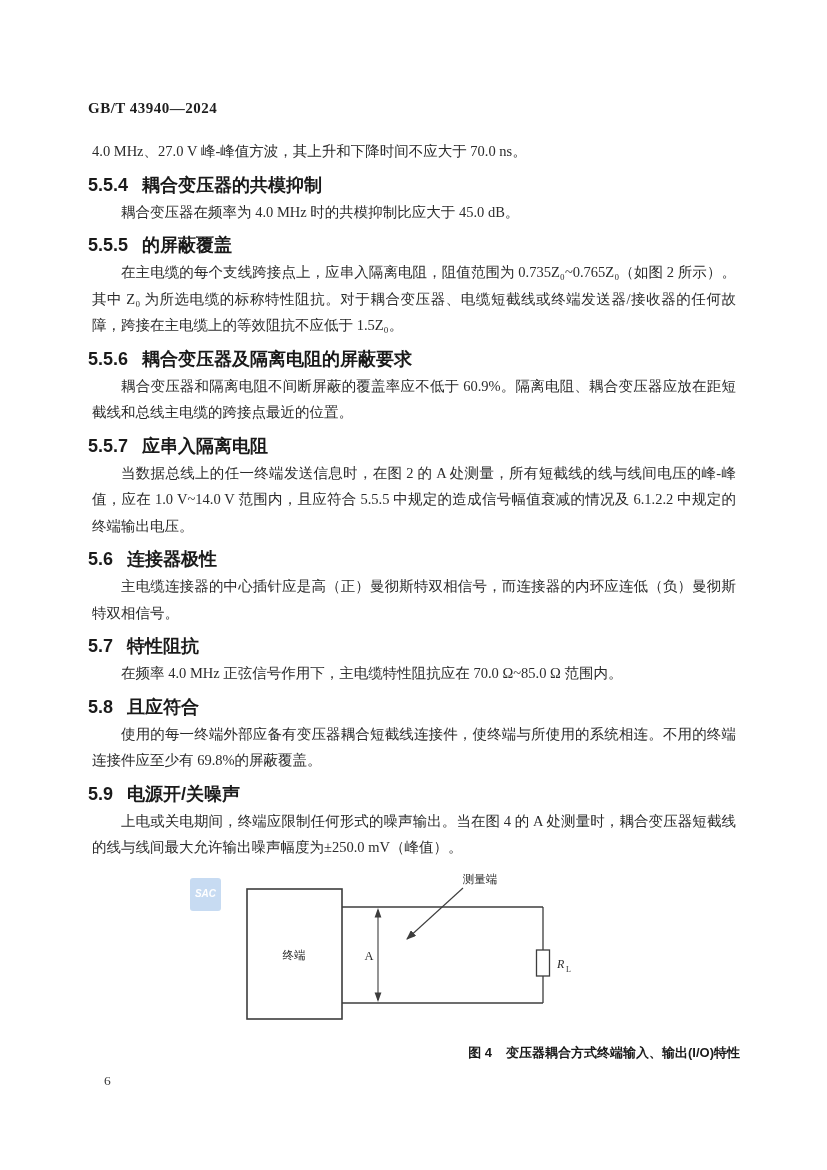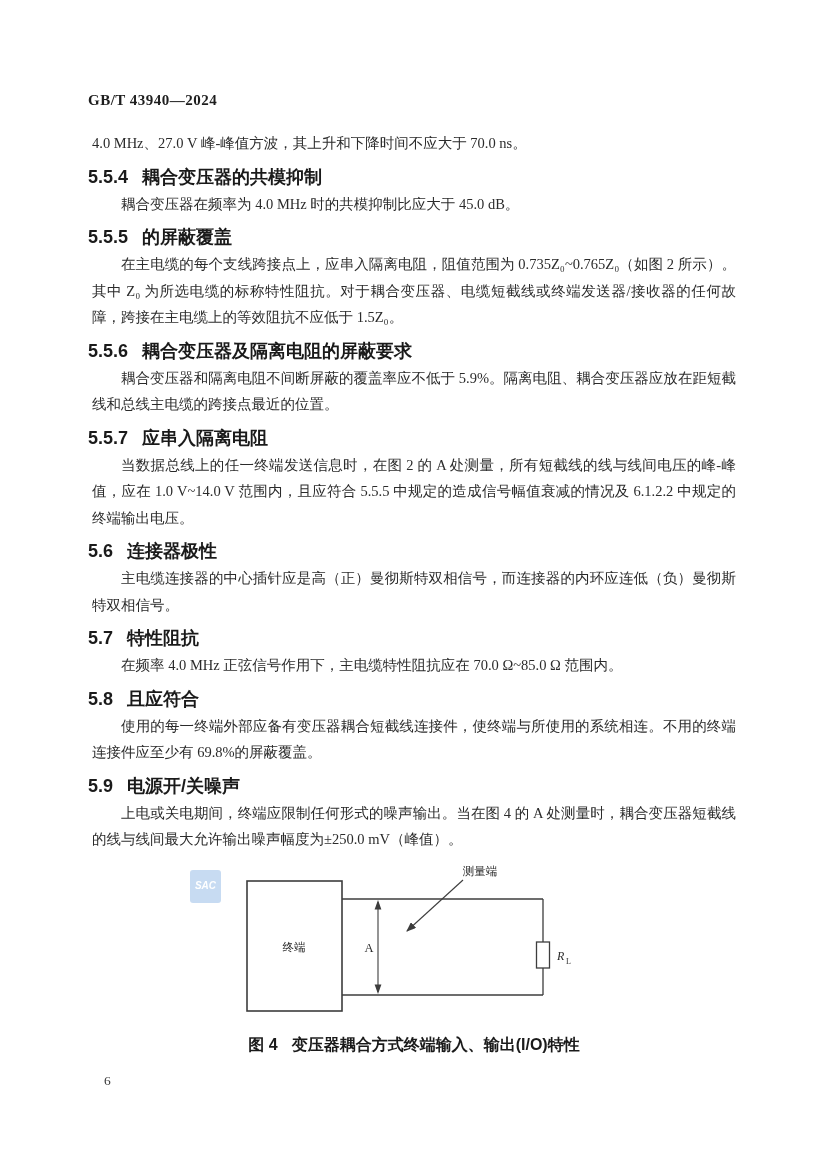--- a/index.html
+++ b/index.html
@@ -7,21 +7,21 @@
     position:relative;
     width:827px;height:1170px;
     margin:0 auto;
     background:#ffffff;
     overflow:hidden;
     color:#2b2b2b;
     font-family:"Liberation Serif","DejaVu Serif",serif;
   }
   .content{
     position:absolute;
-    left:88px; right:87px; top:93px;
+    left:88px; right:87px; top:101px;
   }
   .doc-header{
     font-family:"Liberation Serif","DejaVu Serif",serif;
     font-weight:bold;
     font-size:15px;
     line-height:15px;
     letter-spacing:0.5px;
     margin:0 0 22px 0;
     color:#1e1e1e;
   }
@@ -47,24 +47,24 @@
     position:relative;
     height:168px;
     margin-top:6px;
   }
   .figure-svg{
     position:absolute;
     left:92px; top:0;
   }
   .fig-caption{
     margin:8px 0 0 0;
-    text-align:center;
+    text-align:right;
     font-family:"Liberation Sans","DejaVu Sans",sans-serif;
     font-weight:bold;
-    font-size:16px;
+    font-size:13px;
     line-height:20px;
     color:#1a1a1a;
   }
   .fig-caption .cap-num{ margin-right:14px; }
   .page-number{
     position:absolute;
     left:104px; top:1073px;
     font-size:13.5px;
     color:#3a3a3a;
   }
@@ -100,21 +100,21 @@
     <p class="body-par">耦合变压器在频率为 4.0 MHz 时的共模抑制比应大于 45.0 dB。</p>
 
     <h3 class="sec-head">
       <span class="sec-num">5.5.5</span><span>的屏蔽覆盖</span>
     </h3>
     <p class="body-par">在主电缆的每个支线跨接点上，应串入隔离电阻，阻值范围为 0.735Z₀~0.765Z₀（如图 2 所示）。其中 Z₀ 为所选电缆的标称特性阻抗。对于耦合变压器、电缆短截线或终端发送器/接收器的任何故障，跨接在主电缆上的等效阻抗不应低于 1.5Z₀。</p>
 
     <h3 class="sec-head">
       <span class="sec-num">5.5.6</span><span>耦合变压器及隔离电阻的屏蔽要求</span>
     </h3>
-    <p class="body-par">耦合变压器和隔离电阻不间断屏蔽的覆盖率应不低于 5.9%。隔离电阻、耦合变压器应放在距短截线和总线主电缆的跨接点最近的位置。</p>
+    <p class="body-par">耦合变压器和隔离电阻不间断屏蔽的覆盖率应不低于 60.9%。隔离电阻、耦合变压器应放在距短截线和总线主电缆的跨接点最近的位置。</p>
 
     <h3 class="sec-head">
       <span class="sec-num">5.5.7</span><span>应串入隔离电阻</span>
     </h3>
     <p class="body-par">当数据总线上的任一终端发送信息时，在图 2 的 A 处测量，所有短截线的线与线间电压的峰-峰值，应在 1.0 V~14.0 V 范围内，且应符合 5.5.5 中规定的造成信号幅值衰减的情况及 6.1.2.2 中规定的终端输出电压。</p>
 
     <h3 class="sec-head">
       <span class="sec-num">5.6</span><span>连接器极性</span>
     </h3>
     <p class="body-par">主电缆连接器的中心插针应是高（正）曼彻斯特双相信号，而连接器的内环应连低（负）曼彻斯特双相信号。</p>

